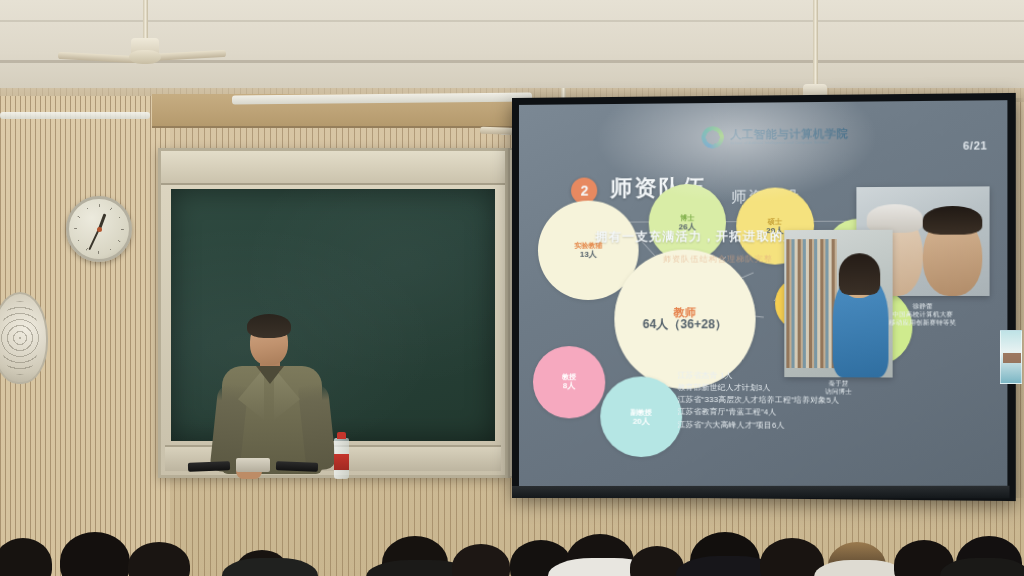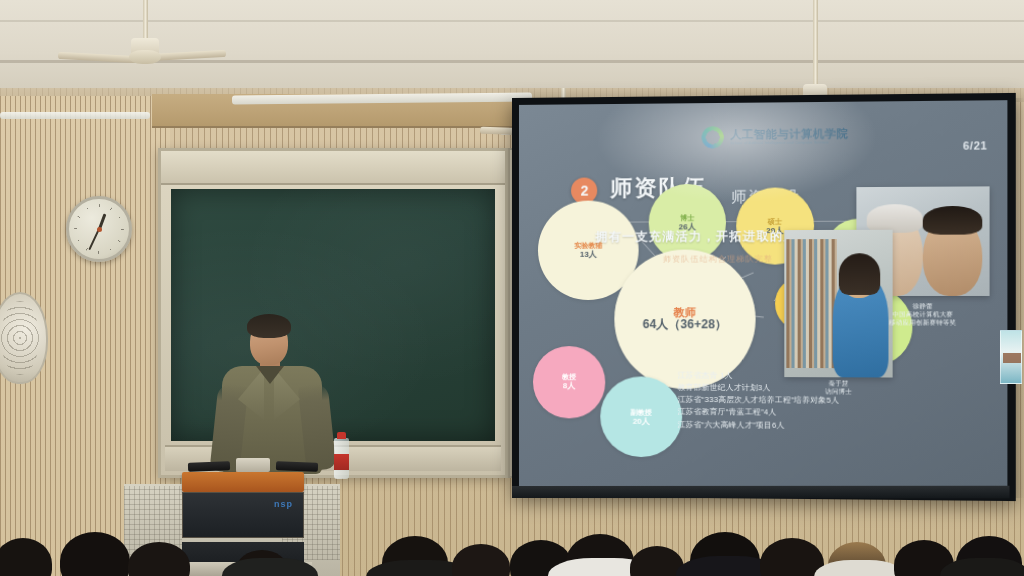--- a/index.html
+++ b/index.html
@@ -616,31 +616,20 @@
     <div class="sp-arm-r"></div>
     <div class="sp-lapel-l"></div>
     <div class="sp-lapel-r"></div>
     <div class="sp-neck"></div>
     <div class="sp-collar"></div>
     <div class="sp-head"></div>
     <div class="sp-hair"></div>
     <div class="sp-hand"></div>
   </div>
 
-  <div class="podium">
-    <div class="podium-body"></div>
-    <div class="podium-wing l"></div>
-    <div class="podium-wing r"></div>
-    <div class="podium-top"></div>
-    <div class="podium-screen">
-      <div class="podium-brand">nsp</div>
-    </div>
-    <div class="podium-lower"></div>
-    <div class="podium-foot"></div>
-  </div>
   <div class="mic m1"></div>
   <div class="mic-base"></div>
   <div class="mic m2"></div>
 
   <div class="bottle">
     <div class="body"></div>
     <div class="label"></div>
     <div class="cap"></div>
   </div>
 

